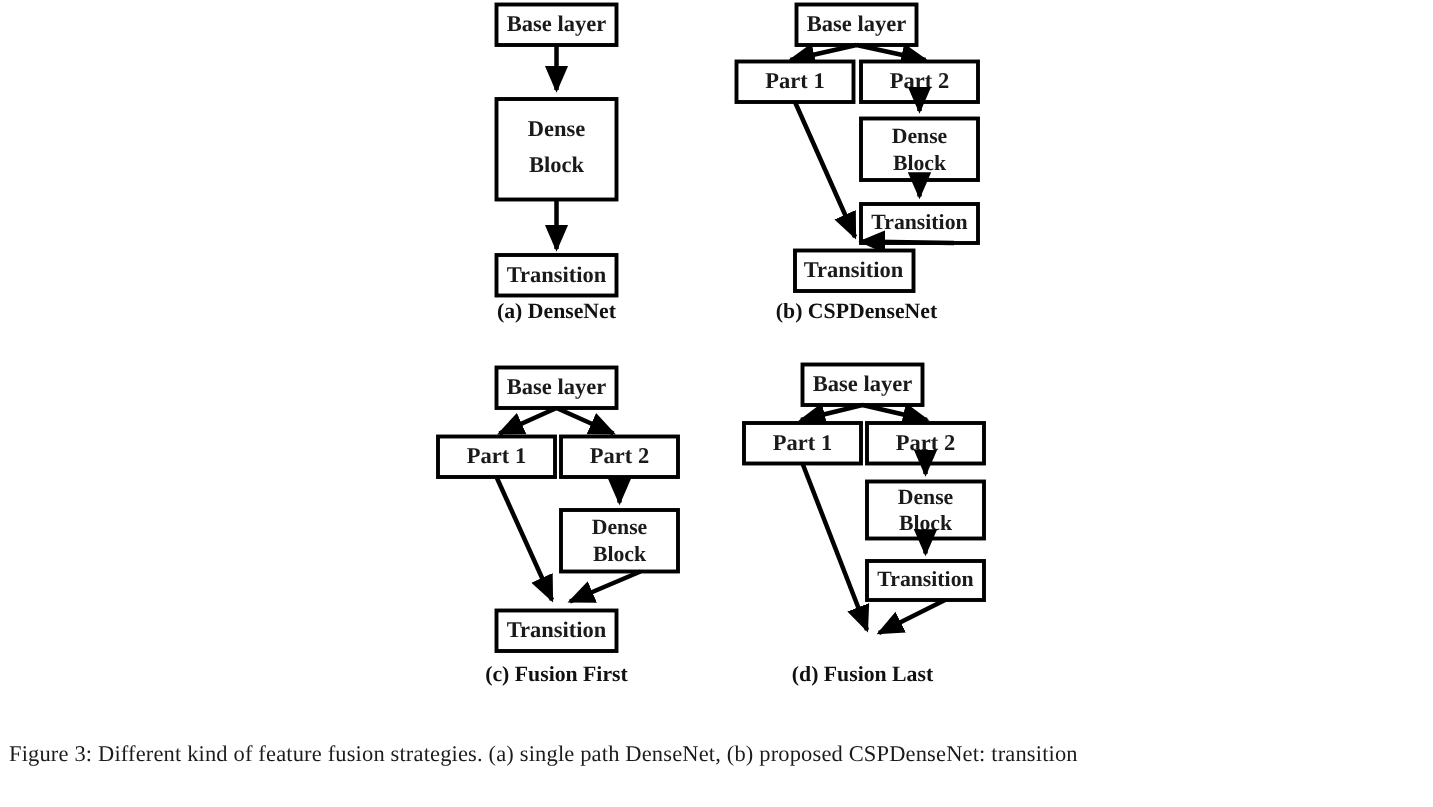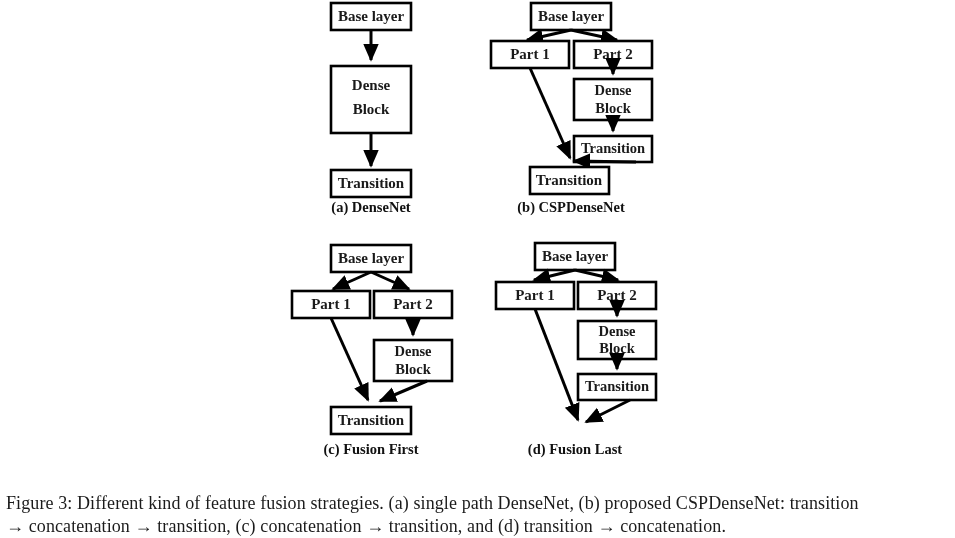--- a/index.html
+++ b/index.html
@@ -54,21 +54,21 @@
     font-size: 14.5px;
     fill: #111111;
     text-anchor: middle;
   }
   #caption-block {
     position: absolute;
     left: 6px;
     top: 492px;
     width: 945px;
     font-family: "Liberation Serif", serif;
-    font-size: 18px;
+    font-size: 15px;
     line-height: 23px;
     color: #1b1b1b;
     text-align: left;
     letter-spacing: 0.1px;
   }
 </style>
 </head>
 <body>
 
 <div id="figure-area">
@@ -219,14 +219,13 @@
     <line class="edge" x1="630" y1="400" x2="586" y2="422" marker-end="url(#arrowhead)"></line>
 
     <text class="panel-caption" x="575" y="454">(d) Fusion Last</text>
   </g>
 </svg>
 </div>
 
 <div id="caption-block">
   <span>Figure 3: Different kind of feature fusion strategies. (a) single path DenseNet, (b) proposed CSPDenseNet: transition</span>
   <br>
-  <span>→ concatenation → transition, (c) concatenation → transition, and (d) transition → concatenation.</span>
 </div>
 
 </body></html>

